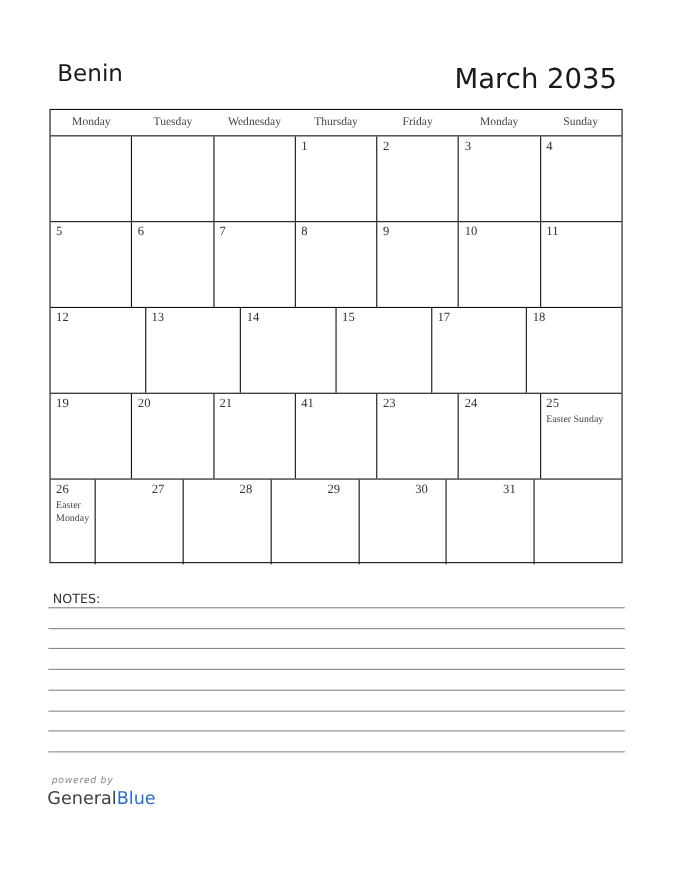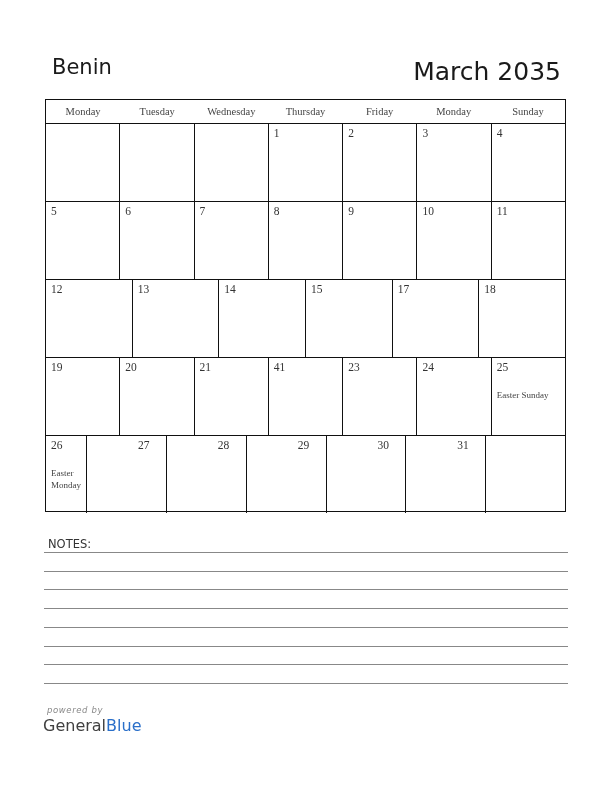--- a/index.html
+++ b/index.html
@@ -12,21 +12,21 @@
          border: 1.2px solid #111; box-sizing: border-box; font-family: Liberation Serif, serif; }
   .hdr { position: absolute; left: 0; top: 0; width: 100%; height: 24px;
          border-bottom: 1.2px solid #111; box-sizing: border-box; display: flex; }
   .hdr div { flex: 1; text-align: center; font-size: 10.5px; line-height: 23px; color: #444; }
   .grid { position: absolute; left: 0; top: 24px; width: 100%; height: calc(100% - 24px); }
   .row { display: flex; height: 78px; box-sizing: border-box; border-bottom: 1.2px solid #111; }
   .row:last-child { border-bottom: none; height: 77px; gap: 46px; }
   .cell { flex: 1; box-sizing: border-box; border-right: 1.2px solid #111; padding: 2px 5px; }
   .cell:last-child { border-right: none; }
   .num { font-size: 11.5px; color: #333; line-height: 14px; display: block; }
-  .ev { font-size: 9px; color: #444; line-height: 12px; display: block; margin-top: 15px; }
+  .ev { font-size: 9px; color: #444; line-height: 12px; display: block; margin-top: 1px; }
   .notes-label { position: absolute; left: 48px; top: 537px; font-size: 11.5px; color: #333; }
   .line { position: absolute; left: 44px; width: 524px; height: 1px; background: #888; }
   .powered { position: absolute; left: 47px; top: 705px; font-size: 8.5px; color: #888; letter-spacing: 0.6px; font-style: italic; }
   .brand { position: absolute; left: 43px; top: 716px; font-size: 16px; }
   .brand .g { color: #404040; }
   .brand .b { color: #2a6fc9; text-align: right; }
 </style>
 </head>
 <body>
 

